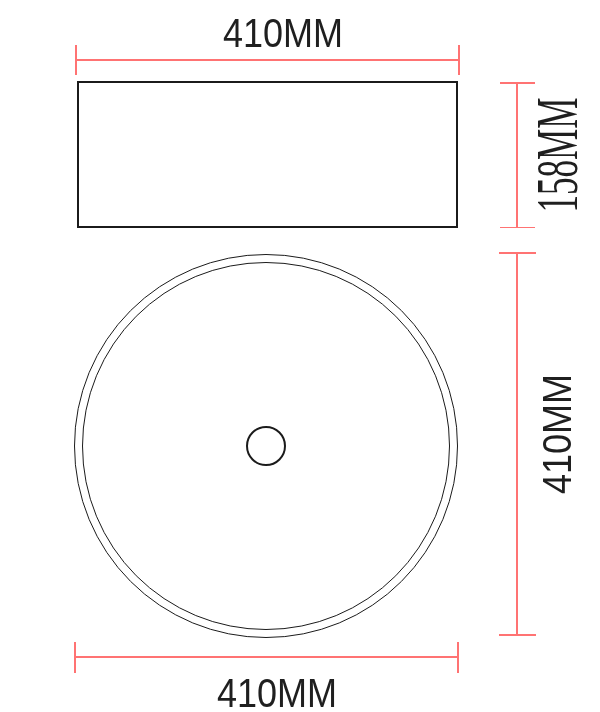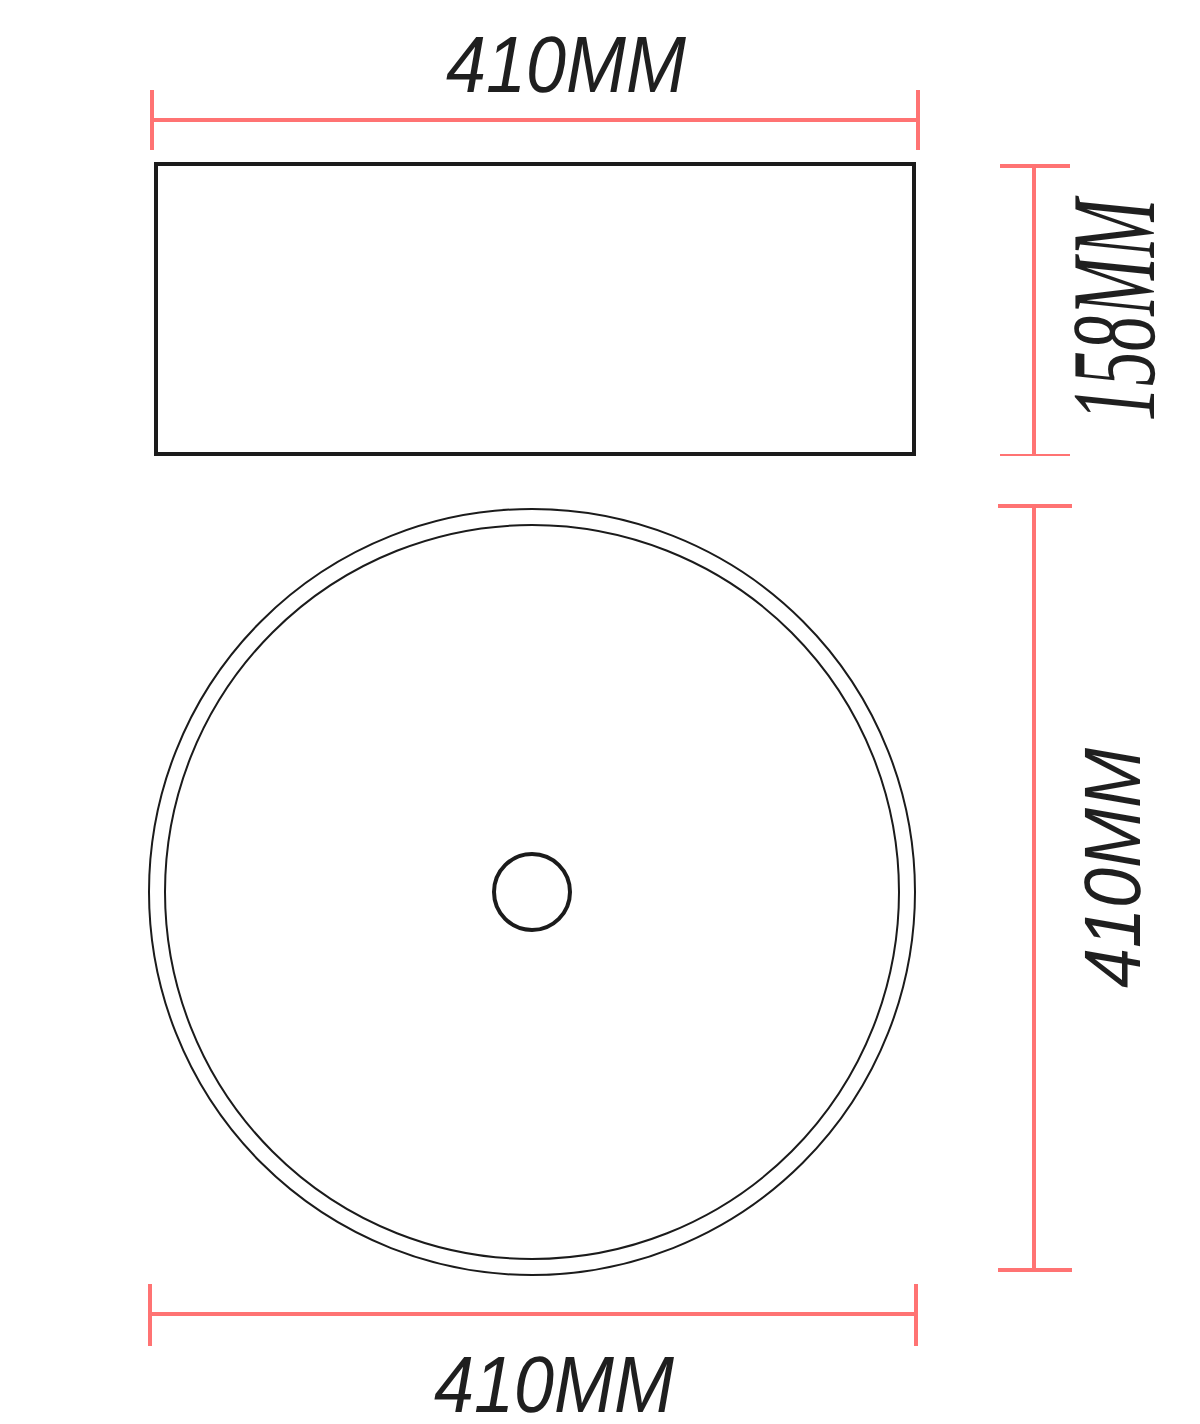--- a/index.html
+++ b/index.html
@@ -9,21 +9,20 @@
     --bg-color:#ffffff;
   }
   *{margin:0;padding:0;box-sizing:border-box;}
   html,body{background:var(--bg-color);}
   .canvas{
     position:relative;
     width:600px;height:712px;
     background:var(--bg-color);
     overflow:hidden;
     font-family:"Liberation Sans",sans-serif;
-    font-style:italic;
   }
   .abs{position:absolute;}
   
   .rect-view{
     border:2px solid var(--line-color);
     background:transparent;
   }
   .circle{
     border-radius:50%;
     border:1.8px solid var(--line-color);

